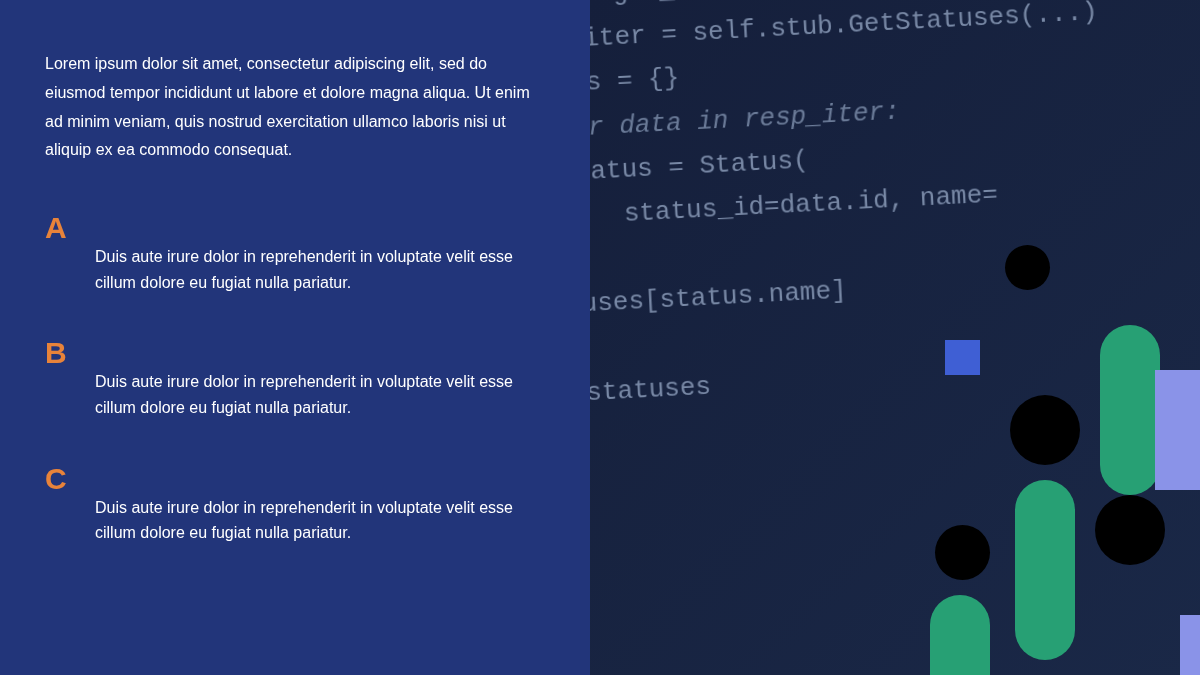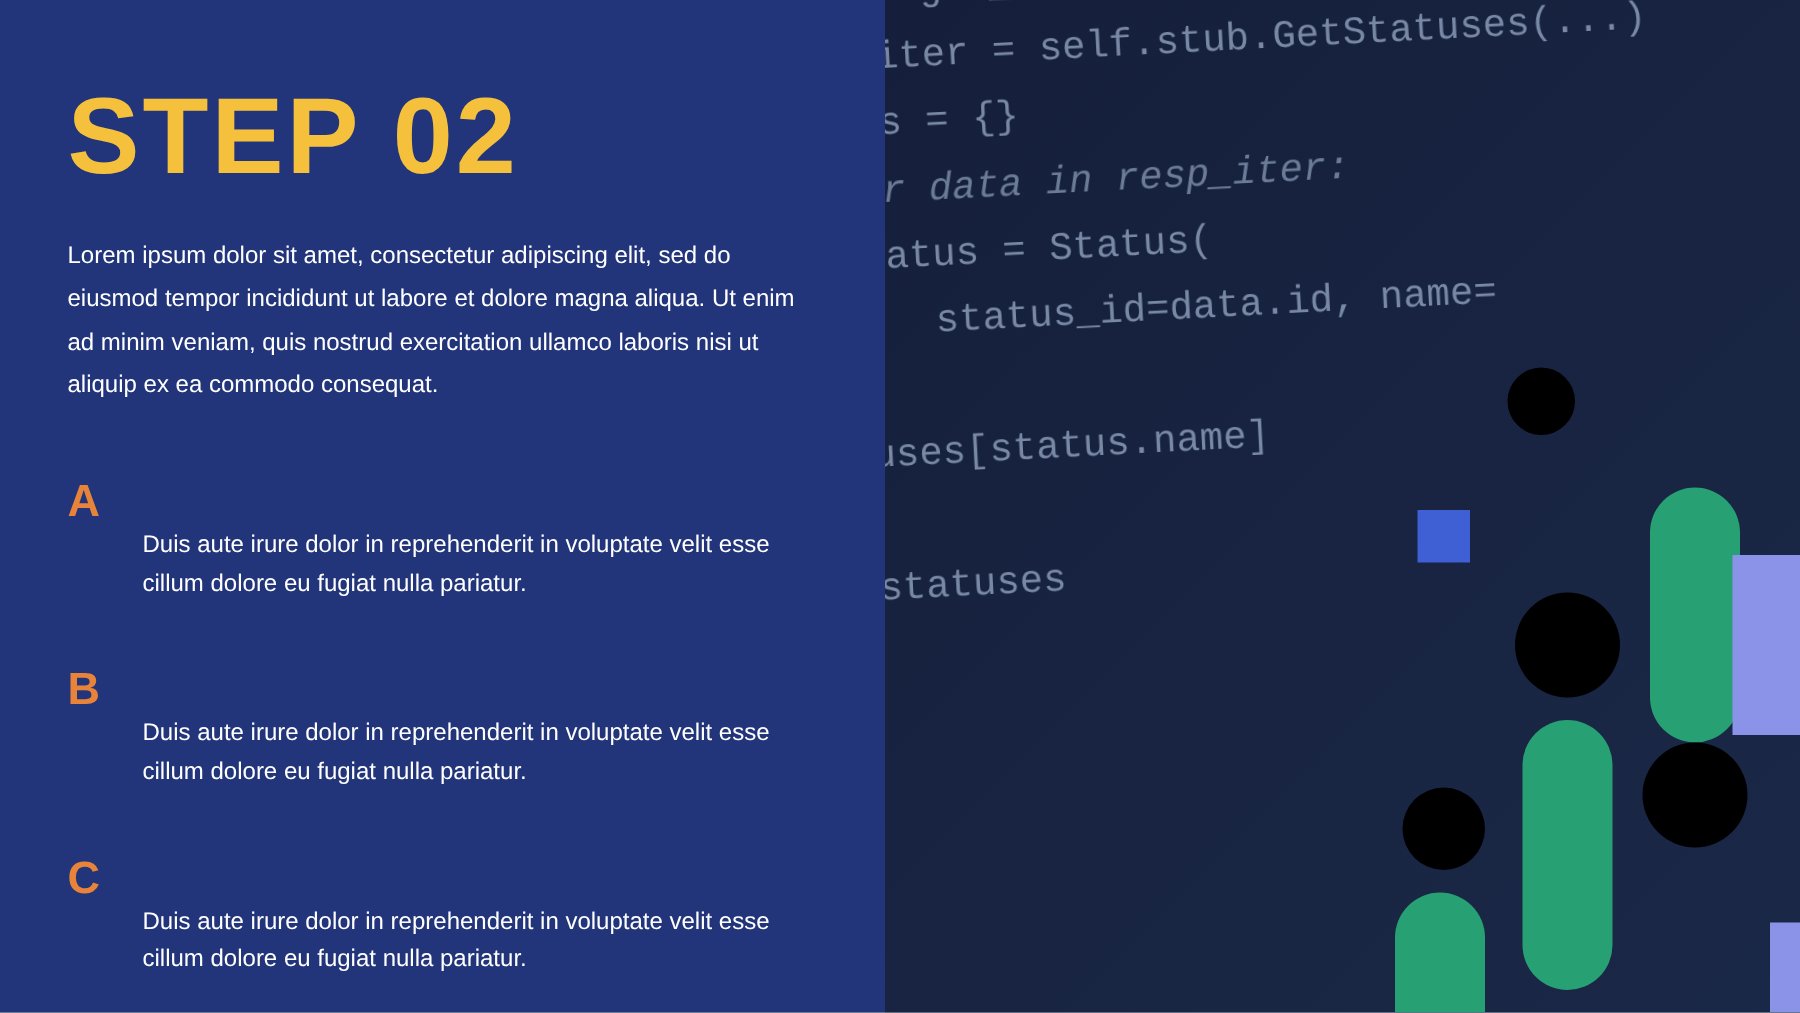--- a/index.html
+++ b/index.html
@@ -179,21 +179,20 @@
       bottom: 0;
       width: 25px;
       height: 60px;
       background: #8a93e8;
     }
   </style>
 </head>
 <body>
 
 <div class="left-panel">
-  <h1 class="title">STEP 02</h1>
   <p class="intro-text">Lorem ipsum dolor sit amet, consectetur adipiscing elit, sed do eiusmod tempor incididunt ut labore et dolore magna aliqua. Ut enim ad minim veniam, quis nostrud exercitation ullamco laboris nisi ut aliquip ex ea commodo consequat.</p>
 
   <div class="bullet-item">
     <div class="bullet-letter">A</div>
     <div class="bullet-text">Duis aute irure dolor in reprehenderit in voluptate velit esse cillum dolore eu fugiat nulla pariatur.</div>
   </div>
 
   <div class="bullet-item">
     <div class="bullet-letter">B</div>
     <div class="bullet-text">Duis aute irure dolor in reprehenderit in voluptate velit esse cillum dolore eu fugiat nulla pariatur.</div>

